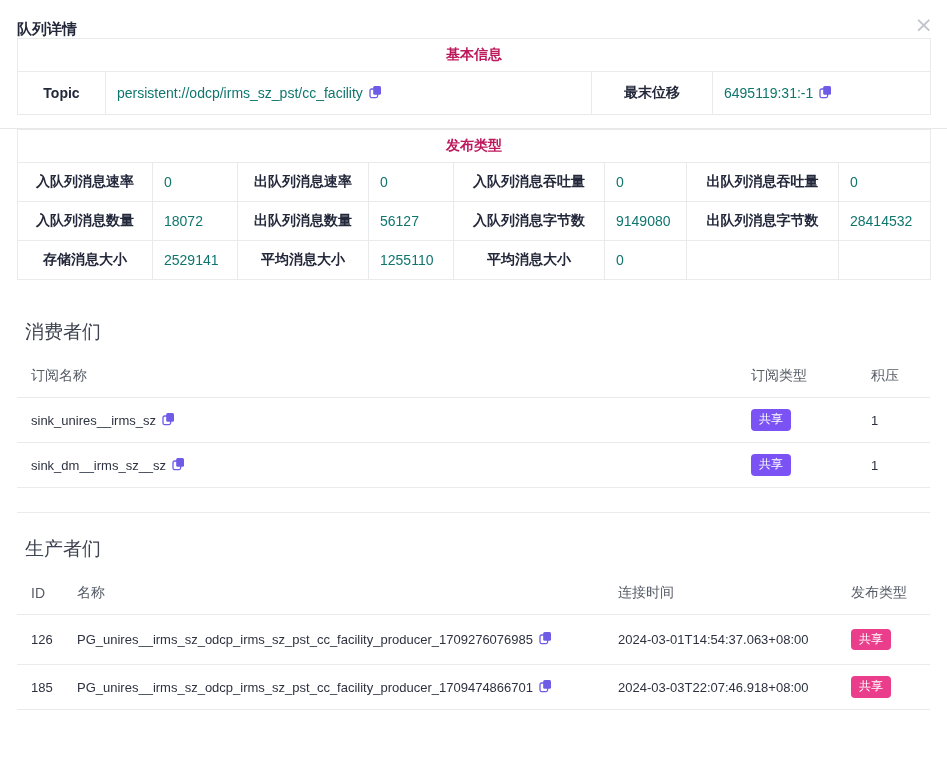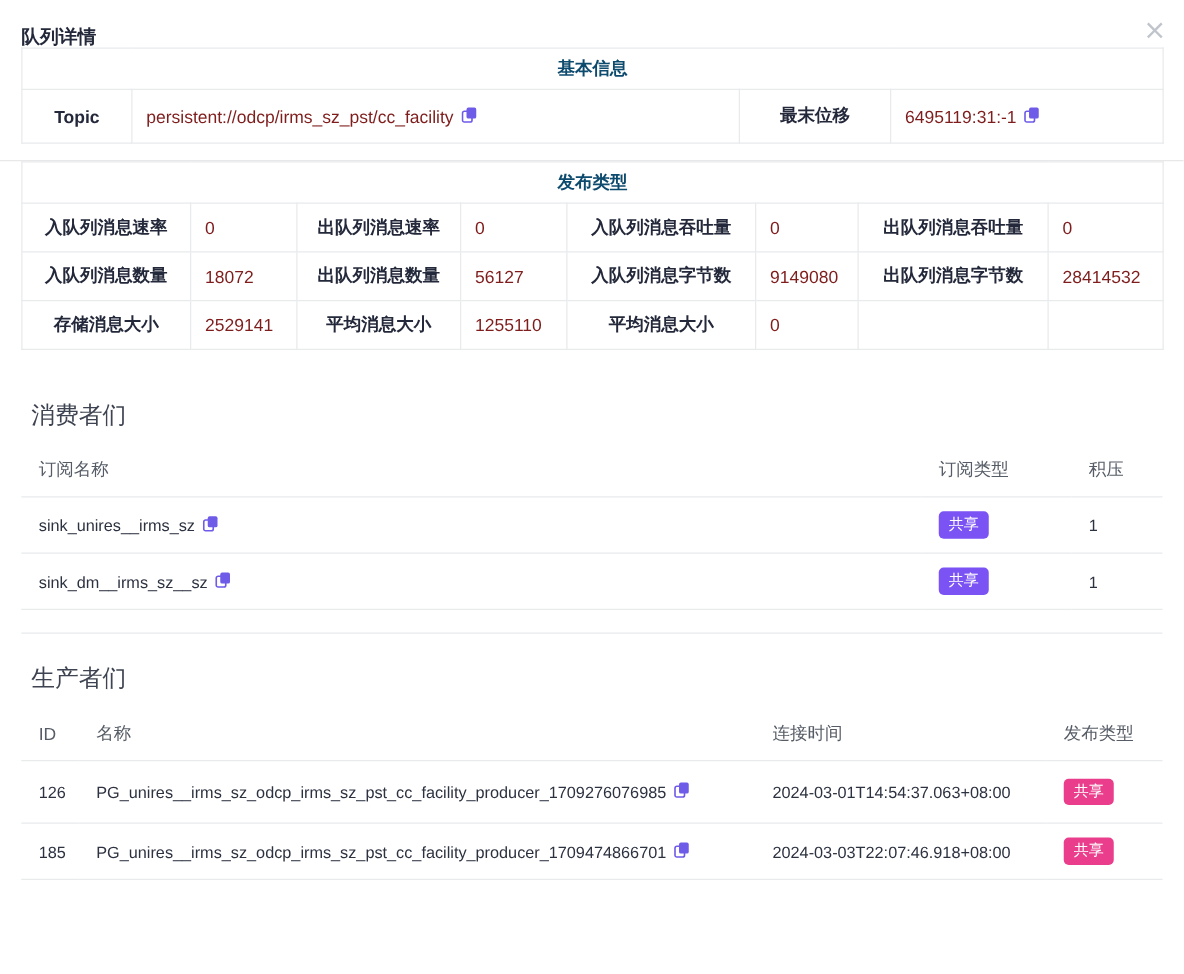--- a/index.html
+++ b/index.html
@@ -13,35 +13,35 @@
   .dialog-title { font-size: 15px; font-weight: bold; color: #23283a; }
   .close-btn {
     position: absolute; top: 14px; right: 14px;
     background: none; border: none; cursor: pointer;
     font-size: 22px; line-height: 1; color: #c0c4cc; font-weight: 400;
     font-family: "DejaVu Sans", sans-serif;
   }
   
   table.grid { border-collapse: collapse; table-layout: fixed; width: 913px; margin: 0 17px; }
   table.grid td, table.grid th { border: 1px solid #e8eaec; font-size: 14px; }
-  table.grid th.section-head { height: 33px; text-align: center; font-weight: bold; color: #0c4a6e; margin-top: 48px; }
+  table.grid th.section-head { height: 33px; text-align: center; font-weight: bold; color: #be185d; margin-top: 48px; }
   td.lbl { text-align: center; font-weight: bold; color: #23283a; }
-  td.val { text-align: left; padding-left: 11px; color: #7f1d1d; white-space: nowrap; overflow: hidden; }
+  td.val { text-align: left; padding-left: 11px; color: #0f766e; white-space: nowrap; overflow: hidden; }
   td.blank { border: none; }
   .basic-table td { height: 43px; }
   .metrics-table { margin-top: 12px; }
   .metrics-table td { height: 39px; }
   .divider { border: none; border-top: 1px solid #e8e8e8; height: 0; margin-top: 13px; }
   .basic-table { margin-top: 20px; }
   
   .section-title { margin: 0 0 0 25px; font-size: 19px; font-weight: 400; color: #3d4350; }
   .consumers .section-title { margin-top: 39px; }
   .producers .section-title { margin-top: 23px; }
   
-  table.list { border-collapse: collapse; table-layout: fixed; width: 913px; margin: 22px 17px 0 17px; }
+  table.list { border-collapse: collapse; table-layout: fixed; width: 913px; margin: 22px 17px 6px 17px; }
   table.list th {
     font-size: 14px; font-weight: 400; color: #565c66; text-align: left;
     padding: 0 0 12px 14px; border-bottom: 1px solid #e8eaec;
   }
   table.list td {
     font-size: 13px; color: #2d3240; text-align: left;
     padding: 0 0 0 14px; border-bottom: 1px solid #e8eaec;
     height: 45px; white-space: nowrap; overflow: hidden;
   }
   table.list tr.first-row td { height: 50px; }

